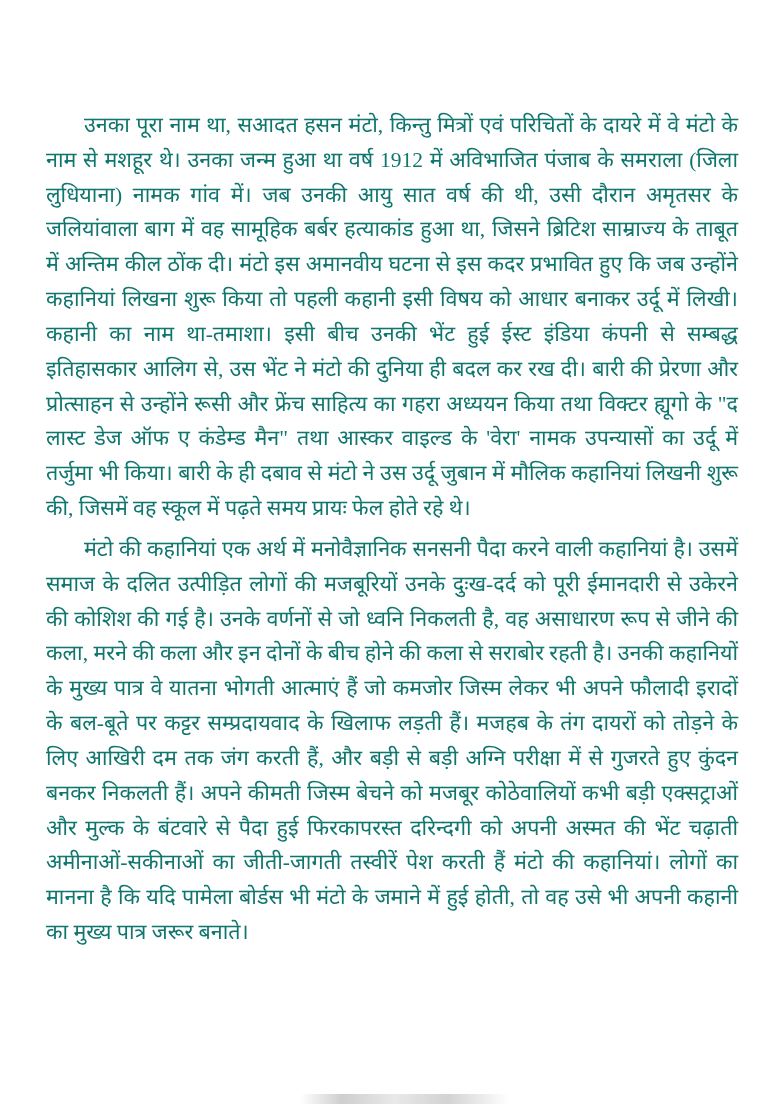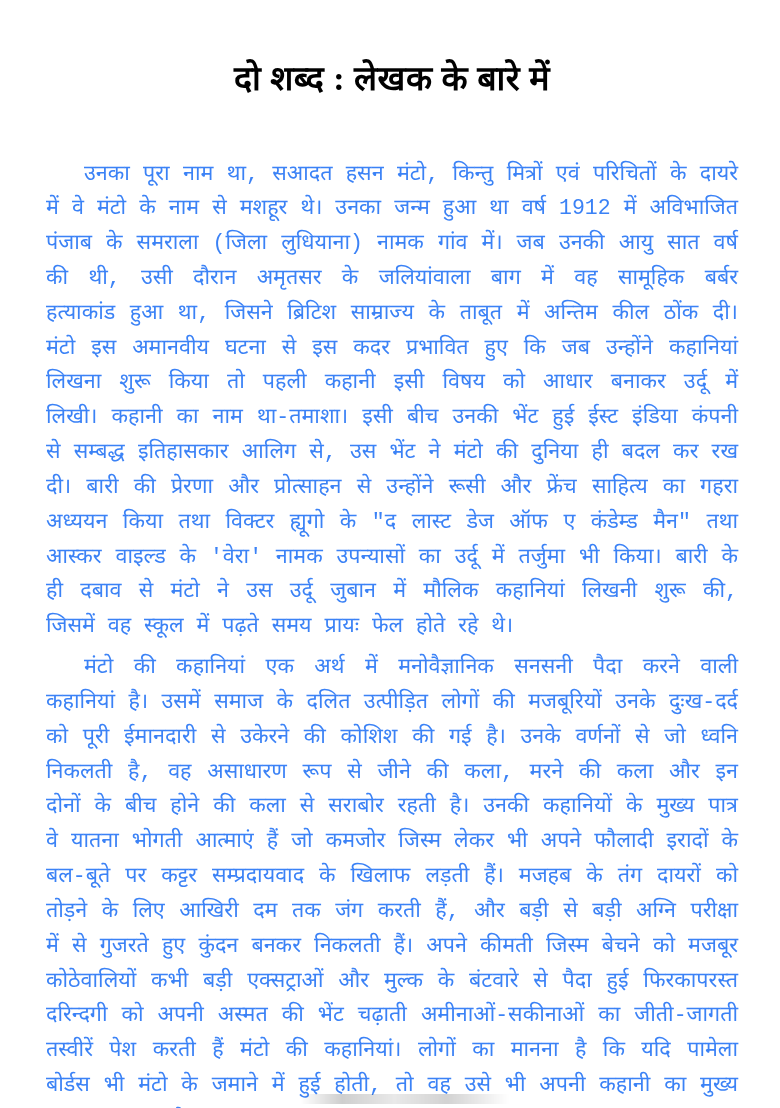--- a/index.html
+++ b/index.html
@@ -33,22 +33,22 @@
     font-family: "Liberation Serif", "DejaVu Serif", serif;
   }
   .title-spacer {
     height: 56px;
   }
   .body-text {
     font-size: 21.5px;
     line-height: 1.62;
     text-align: justify;
     text-justify: inter-word;
-    color: #3b82f6;
-    font-family: Liberation Mono, monospace;
+    color: #0f766e;
+    font-family: Liberation Serif, serif;
   }
   .para {
     margin: 0 0 6px 0;
     text-indent: 38px;
   }
   .para:last-child {
     margin-bottom: 12px;
   }
   .bottom-smudge {
     position: absolute;
@@ -59,21 +59,20 @@
     opacity: 0.35;
     background: linear-gradient(to right, rgba(0,0,0,0) 0%, rgba(0,0,0,0.55) 20%, rgba(0,0,0,0.25) 45%, rgba(0,0,0,0.5) 70%, rgba(0,0,0,0) 100%);
     filter: blur(0.6px);
   }
 </style>
 </head>
 <body>
 
 <div class="page">
 
-  <h1 class="doc-title">दो शब्द : लेखक के बारे में</h1>
 
   <div class="title-spacer"></div>
 
   <div class="body-text">
     <p class="para">उनका पूरा नाम था, सआदत हसन मंटो, किन्तु मित्रों एवं परिचितों के दायरे में वे मंटो के नाम से मशहूर थे। उनका जन्म हुआ था वर्ष 1912 में अविभाजित पंजाब के समराला (जिला लुधियाना) नामक गांव में। जब उनकी आयु सात वर्ष की थी, उसी दौरान अमृतसर के जलियांवाला बाग में वह सामूहिक बर्बर हत्याकांड हुआ था, जिसने ब्रिटिश साम्राज्य के ताबूत में अन्तिम कील ठोंक दी। मंटो इस अमानवीय घटना से इस कदर प्रभावित हुए कि जब उन्होंने कहानियां लिखना शुरू किया तो पहली कहानी इसी विषय को आधार बनाकर उर्दू में लिखी। कहानी का नाम था-तमाशा। इसी बीच उनकी भेंट हुई ईस्ट इंडिया कंपनी से सम्बद्ध इतिहासकार आलिग से, उस भेंट ने मंटो की दुनिया ही बदल कर रख दी। बारी की प्रेरणा और प्रोत्साहन से उन्होंने रूसी और फ्रेंच साहित्य का गहरा अध्ययन किया तथा विक्टर ह्यूगो के "द लास्ट डेज ऑफ ए कंडेम्ड मैन" तथा आस्कर वाइल्ड के 'वेरा' नामक उपन्यासों का उर्दू में तर्जुमा भी किया। बारी के ही दबाव से मंटो ने उस उर्दू जुबान में मौलिक कहानियां लिखनी शुरू की, जिसमें वह स्कूल में पढ़ते समय प्रायः फेल होते रहे थे।</p>
     <p class="para">मंटो की कहानियां एक अर्थ में मनोवैज्ञानिक सनसनी पैदा करने वाली कहानियां है। उसमें समाज के दलित उत्पीड़ित लोगों की मजबूरियों उनके दुःख-दर्द को पूरी ईमानदारी से उकेरने की कोशिश की गई है। उनके वर्णनों से जो ध्वनि निकलती है, वह असाधारण रूप से जीने की कला, मरने की कला और इन दोनों के बीच होने की कला से सराबोर रहती है। उनकी कहानियों के मुख्य पात्र वे यातना भोगती आत्माएं हैं जो कमजोर जिस्म लेकर भी अपने फौलादी इरादों के बल-बूते पर कट्टर सम्प्रदायवाद के खिलाफ लड़ती हैं। मजहब के तंग दायरों को तोड़ने के लिए आखिरी दम तक जंग करती हैं, और बड़ी से बड़ी अग्नि परीक्षा में से गुजरते हुए कुंदन बनकर निकलती हैं। अपने कीमती जिस्म बेचने को मजबूर कोठेवालियों कभी बड़ी एक्सट्राओं और मुल्क के बंटवारे से पैदा हुई फिरकापरस्त दरिन्दगी को अपनी अस्मत की भेंट चढ़ाती अमीनाओं-सकीनाओं का जीती-जागती तस्वीरें पेश करती हैं मंटो की कहानियां। लोगों का मानना है कि यदि पामेला बोर्डस भी मंटो के जमाने में हुई होती, तो वह उसे भी अपनी कहानी का मुख्य पात्र जरूर बनाते।</p>
   </div>
 
   <div class="bottom-smudge"></div>
 

